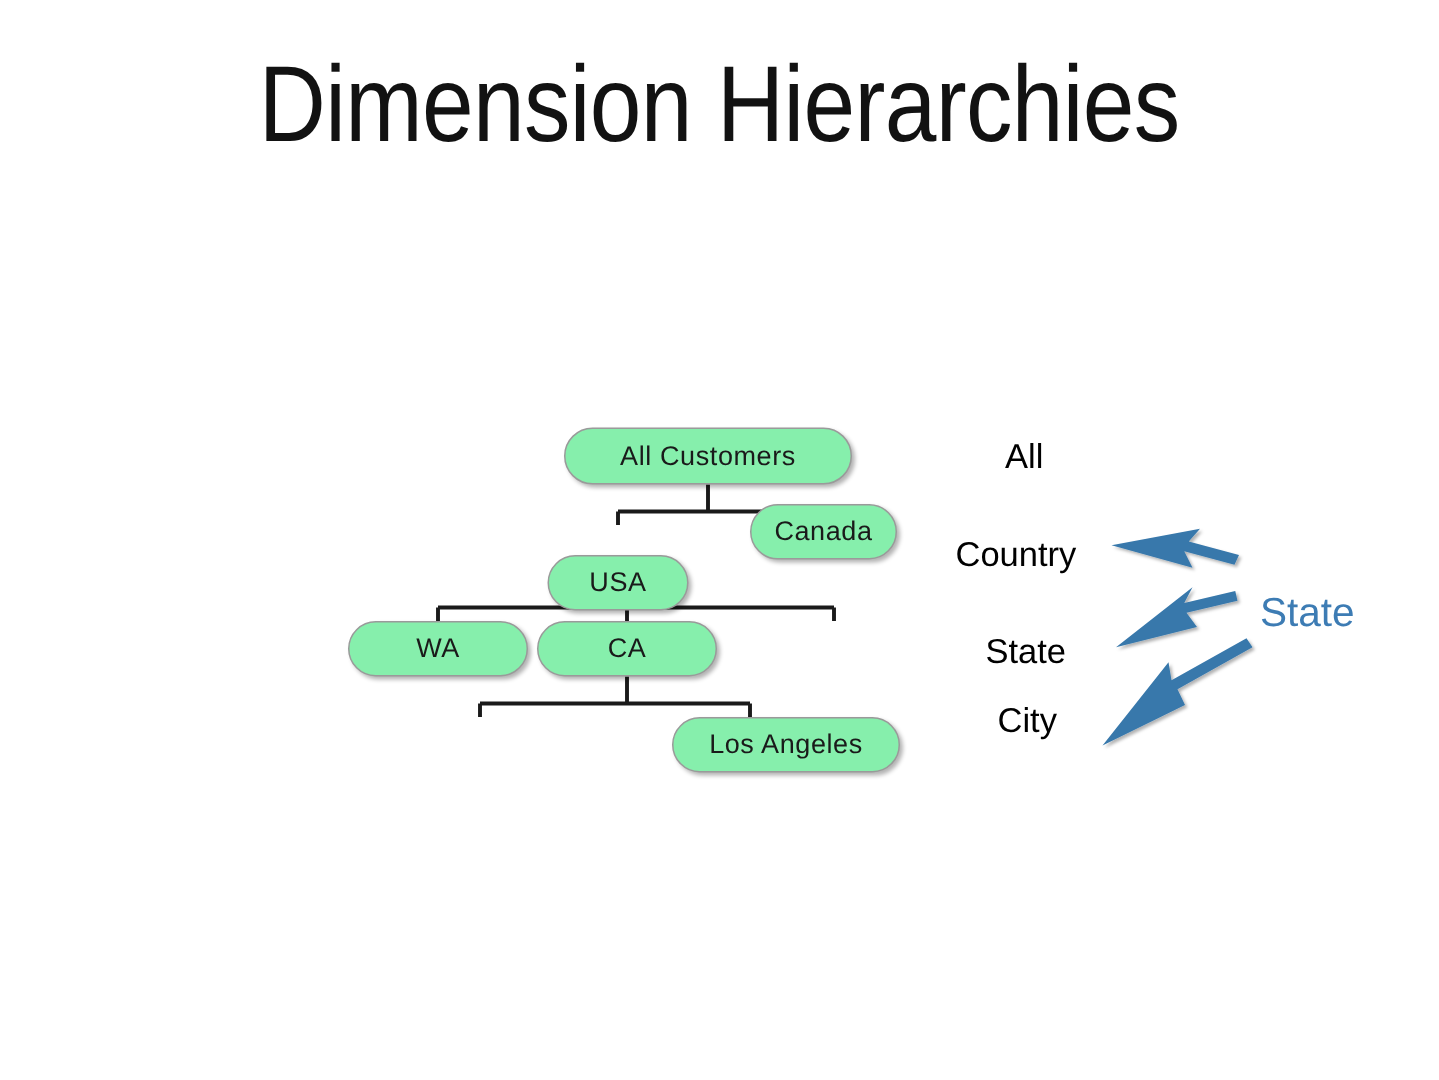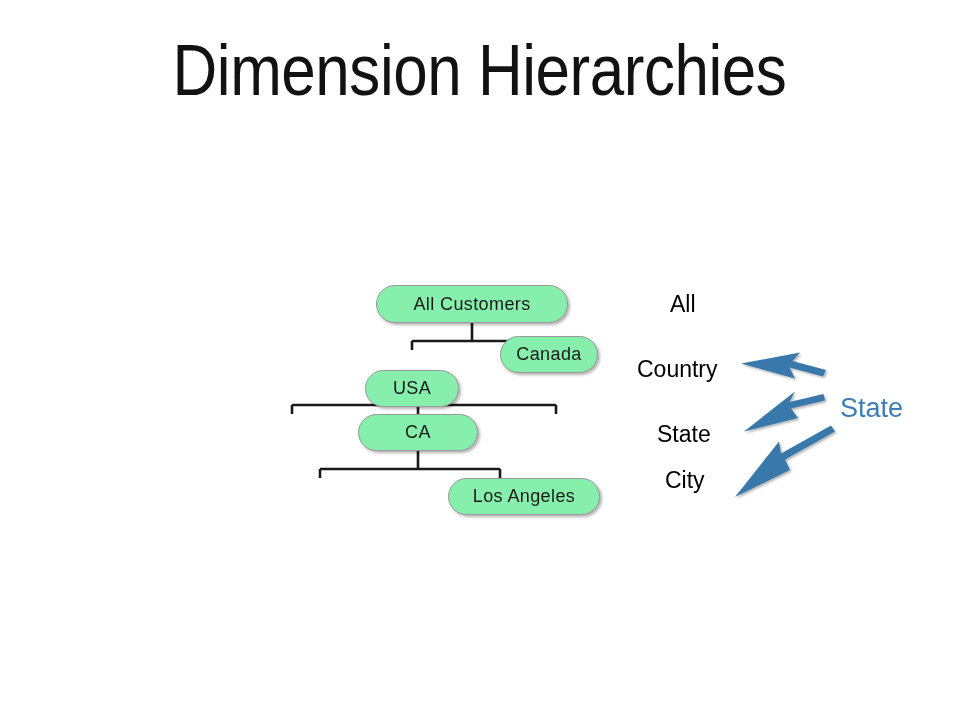--- a/index.html
+++ b/index.html
@@ -139,20 +139,23 @@
     </div>
 
     <div class="node" style="left:365px; top:370px; width:94px; height:37px;align-items:center;">
       <span>USA</span>
     </div>
 
     <div class="node" style="left:500px; top:336px; width:98px; height:37px;">
       <span>Canada</span>
     </div>
 
+    <div class="node" style="left:232px; top:414px; width:120px; height:37px;">
+      <span>WA</span>
+    </div>
 
     <div class="node" style="left:358px; top:414px; width:120px; height:37px;">
       <span>CA</span>
     </div>
 
 
 
     <div class="node" style="left:448px; top:478px; width:152px; height:37px;">
       <span>Los Angeles</span>
     </div>

